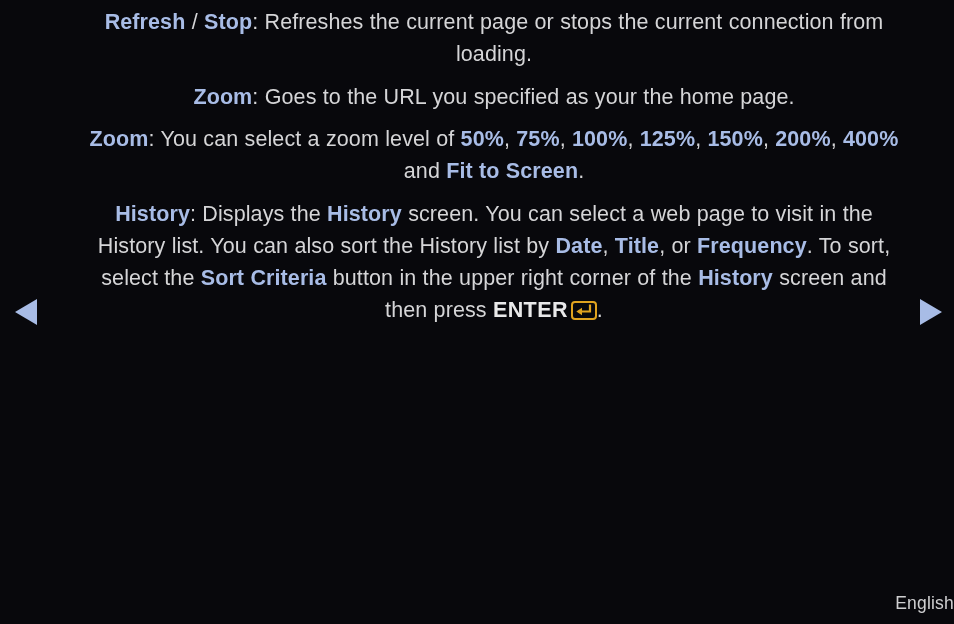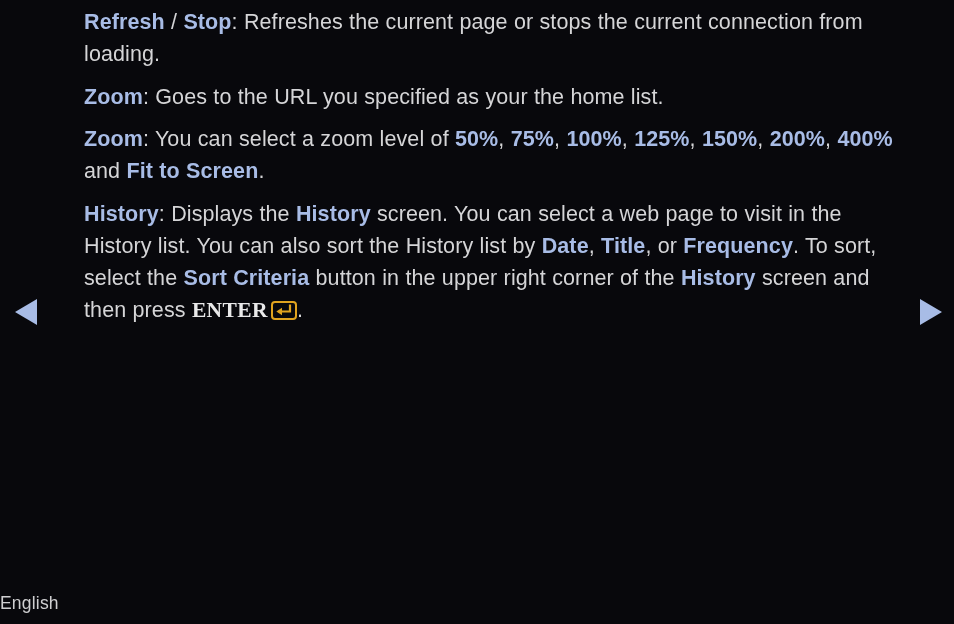--- a/index.html
+++ b/index.html
@@ -30,36 +30,35 @@
     top: 6px;
     width: 820px;
   }
 
   .para {
     color: #d5d5d7;
     font-size: 21.5px;
     line-height: 32px;
     margin: 0 0 10.5px 0;
     letter-spacing: 0.1px;
-    text-align: left;
+    text-align: center;
     word-spacing: 0.2px;
   }
 
   
   .kw {
     color: #a8bce6;
     font-weight: bold;
   }
 
   
   .enterword {
     color: #e9e9ea;
     font-weight: bold;
     letter-spacing: 0.4px;
-    font-family: Liberation Serif, serif;
   }
 
   
   .enter-key {
     display: inline-block;
     vertical-align: -3px;
     margin-left: 3px;
     margin-right: 0px;
     width: 26px;
     height: 19px;
@@ -78,21 +77,21 @@
   .nav-left  { left: 12px;  }
   .nav-right { left: 915px; }
   .nav-arrow svg { display: block; }
 
   
   .footer-lang {
     position: absolute;
     left: 0;
     right: 0;
     top: 592px;
-    text-align: left;
+    text-align: right;
     color: #cfcfd1;
     font-size: 17.5px;
     line-height: 22px;
     letter-spacing: 0.2px;
   }
 </style>
 </head>
 <body>
 
 <div id="page">
@@ -108,21 +107,21 @@
   <div class="nav-arrow nav-right">
     <span>
       <svg width="30" height="32" viewBox="0 0 30 32" aria-hidden="true">
         <polygon points="5,3 5,29 27,16" fill="#a8bce6"></polygon>
       </svg>
     </span>
   </div>
 
   <div class="content" id="content-root">
       <p class="para"><span class="kw">Refresh</span><span> / </span><span class="kw">Stop</span><span>: Refreshes the current page or stops the current connection from loading.</span></p>
-      <p class="para"><span class="kw">Zoom</span><span>: Goes to the URL you specified as your the home list.</span></p>
+      <p class="para"><span class="kw">Zoom</span><span>: Goes to the URL you specified as your the home page.</span></p>
       <p class="para"><span class="kw">Zoom</span><span>: You can select a zoom level of </span><span class="kw">50%</span><span>, </span><span class="kw">75%</span><span>, </span><span class="kw">100%</span><span>, </span><span class="kw">125%</span><span>, </span><span class="kw">150%</span><span>, </span><span class="kw">200%</span><span>, </span><span class="kw">400%</span><span> and </span><span class="kw">Fit to Screen</span><span>.</span></p>
       <p class="para"><span class="kw">History</span><span>: Displays the </span><span class="kw">History</span><span> screen. You can select a web page to visit in the History list. You can also sort the History list by </span><span class="kw">Date</span><span>, </span><span class="kw">Title</span><span>, or </span><span class="kw">Frequency</span><span>. To sort, select the </span><span class="kw">Sort Criteria</span><span> button in the upper right corner of the </span><span class="kw">History</span><span> screen and then press </span><span class="enterword">ENTER</span><span class="enter-key"><svg width="26" height="19" viewBox="0 0 26 19" aria-hidden="true">
             <rect x="1" y="1" width="24" height="17" rx="3" ry="3" fill="none" stroke="#e0a31f" stroke-width="2"></rect>
             <path d="M19 4.5 L19 10.5 L9 10.5" fill="none" stroke="#e0a31f" stroke-width="2.2" stroke-linecap="square"></path>
             <polygon points="11,6.7 11,14.3 5.3,10.5" fill="#e0a31f"></polygon>
           </svg></span><span>.</span></p>
     </div>
 
   <div class="footer-lang">English</div>
 

